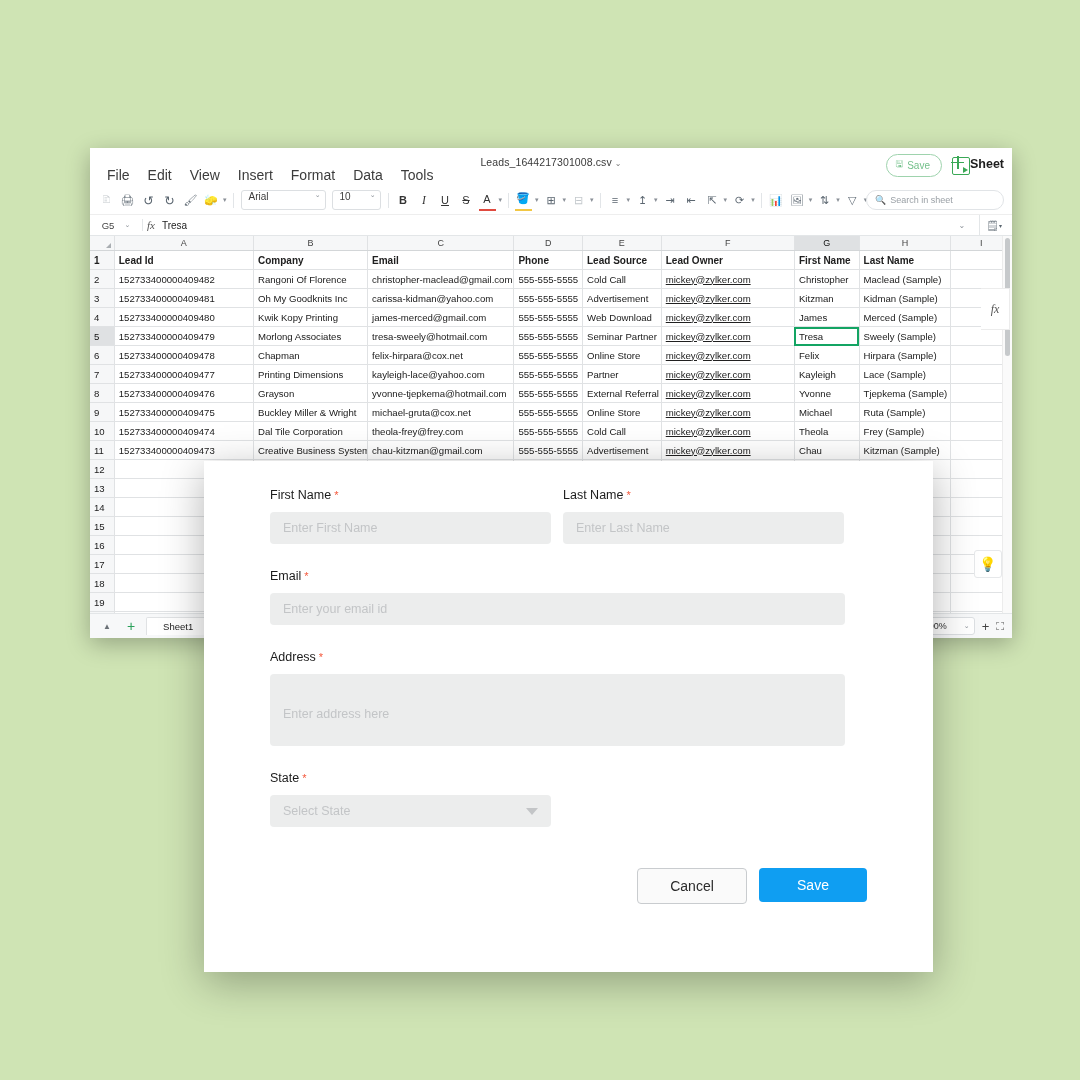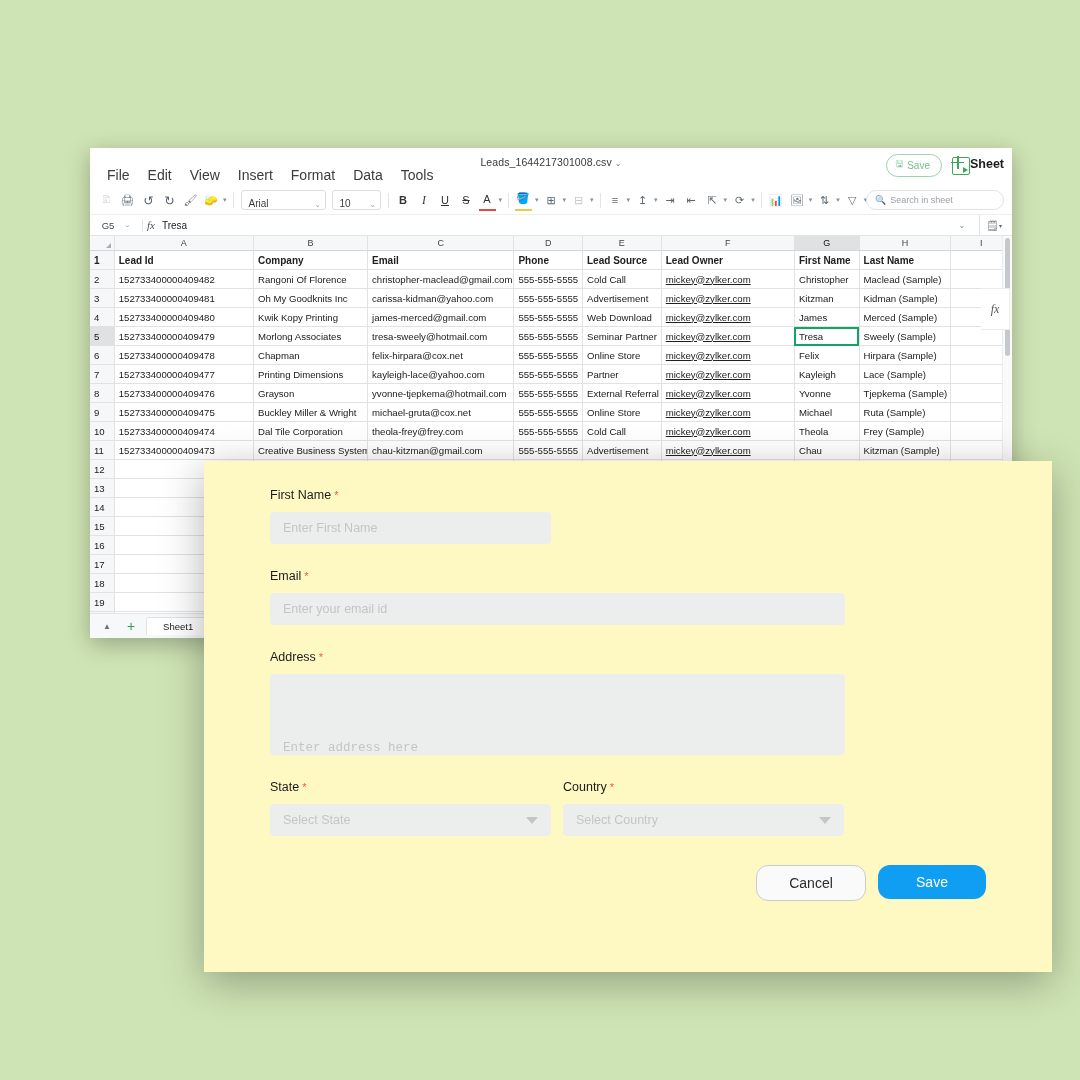--- a/index.html
+++ b/index.html
@@ -54,21 +54,21 @@
   }
   .tb{
     display:inline-flex;align-items:center;justify-content:center;
     min-width:19px;height:20px;margin:0 1px;font-size:11px;color:#5b6670;
   }
   .tb.dis{color:#c4c9cd;}
   .tb.big{font-size:12.5px;}
   .cr{font-size:7px;color:#8a9097;margin-left:1px;margin-right:2px;}
   .sep{width:1px;height:15px;background:#e2e5e8;margin:0 4px;}
   .combo{
-    display:flex;align-items:flex-end;justify-content:space-between;
+    display:flex;align-items:flex-start;justify-content:space-between;
     border:1px solid #dcdfe2;border-radius:3px;height:18px;
     font-size:10px;color:#3c3c3c;padding:0 4px 0 7px;background:#fff;
   }
   .combo.font{width:72px;margin:0 3px;}
   .combo.size{width:36px;margin:0 3px;}
   .combo .cv{font-size:7px;color:#8a9097;}
   .bold{font-weight:bold;font-size:11px;color:#333;}
   .ital{font-style:italic;font-family:"Liberation Serif",serif;font-size:11.5px;color:#333;}
   .undl{text-decoration:underline;font-size:11px;color:#333;}
   .strk{text-decoration:line-through;font-size:11px;color:#333;}
@@ -165,44 +165,45 @@
   .zfull{font-size:11px;color:#555;}
   .float-fx{
     position:absolute;right:2px;top:52px;width:28px;height:40px;background:#fff;
     border:1px solid #ececec;border-left:none;
     display:flex;align-items:center;justify-content:center;
     font-family:"Liberation Serif",serif;font-style:italic;font-size:12px;color:#555;
   }
 
   
   .modal{
-    position:absolute;left:204px;top:461px;width:848px;height:511px;
-    background:#fef9c3;box-shadow:0 10px 40px rgba(0,0,0,.30);
+    position:absolute;left:204px;top:461px;width:729px;height:511px;
+    background:#ffffff;box-shadow:0 10px 40px rgba(0,0,0,.30);
   }
   .form{padding:24px 66px 0 66px;}
   .row2{display:flex;gap:12px;}
   .fld{margin-bottom:22px;}
   .fld.half{width:281px;}
   .fld.full{width:575px;}
   .lab{font-size:12.5px;color:#1c1c1c;margin-bottom:10px;display:inline-block;}
   .req{color:#f4573b;font-size:11px;margin-left:3px;}
   .req.gap{margin-left:10px;}
   .inp{
     background:#eceded;border:none;border-radius:4px;height:32px;
     display:flex;align-items:center;padding:0 13px;
     font-size:12.5px;color:#c3c5c7;
   }
-  .inp.area{height:65px;align-items:flex-end;padding-top:16px;font-family:Liberation Mono, monospace;}
+  .inp.area{height:65px;align-items:center;padding-top:7px;}
   .inp.sel{justify-content:space-between;padding-right:13px;}
   .caretdown{width:0;height:0;border-left:6px solid transparent;border-right:6px solid transparent;border-top:7px solid #c3c5c7;}
   .actions{display:flex;justify-content:flex-end;gap:12px;padding:7px 66px 0 66px;}
   .btn{
-    height:34px;min-width:108px;border-radius:12px;
+    height:34px;min-width:108px;border-radius:4px;
     display:flex;align-items:center;justify-content:center;
     font-size:14px;
+    margin-top:12px;
   }
   .btn.cancel{background:#fafafa;border:1px solid #c9cccf;color:#2b2b2b;}
   .btn.save{background:#0f9ef2;color:#fff;}
 </style>
 </head>
 <body>
 
 <div class="stage">
 
   <div class="sheet-window">
@@ -610,20 +611,28 @@
 
       <div class="row2">
         <div class="fld half">
           <div class="lab">
             <span>First Name</span><span class="req">*</span>
           </div>
           <div class="inp">
             <span>Enter First Name</span>
           </div>
         </div>
+        <div class="fld half">
+          <div class="lab">
+            <span>Last Name</span><span class="req">*</span>
+          </div>
+          <div class="inp">
+            <span>Enter Last Name</span>
+          </div>
+        </div>
       </div>
 
       <div class="fld full">
         <div class="lab">
           <span>Email</span><span class="req">*</span>
         </div>
         <div class="inp">
           <span>Enter your email id</span>
         </div>
       </div>
@@ -641,29 +650,20 @@
       <div class="row2">
         <div class="fld half">
           <div class="lab">
             <span>State</span><span class="req">*</span>
           </div>
           <div class="inp sel">
             <span>Select State</span>
             <span class="caretdown"></span>
           </div>
         </div>
-        <div class="fld half">
-          <div class="lab">
-            <span>Country</span><span class="req">*</span>
-          </div>
-          <div class="inp sel">
-            <span>Select Country</span>
-            <span class="caretdown"></span>
-          </div>
-        </div>
       </div>
     </div>
 
     <div class="actions">
       <div class="btn cancel">Cancel</div>
       <div class="btn save">Save</div>
     </div>
   </div>
 
 </div>

